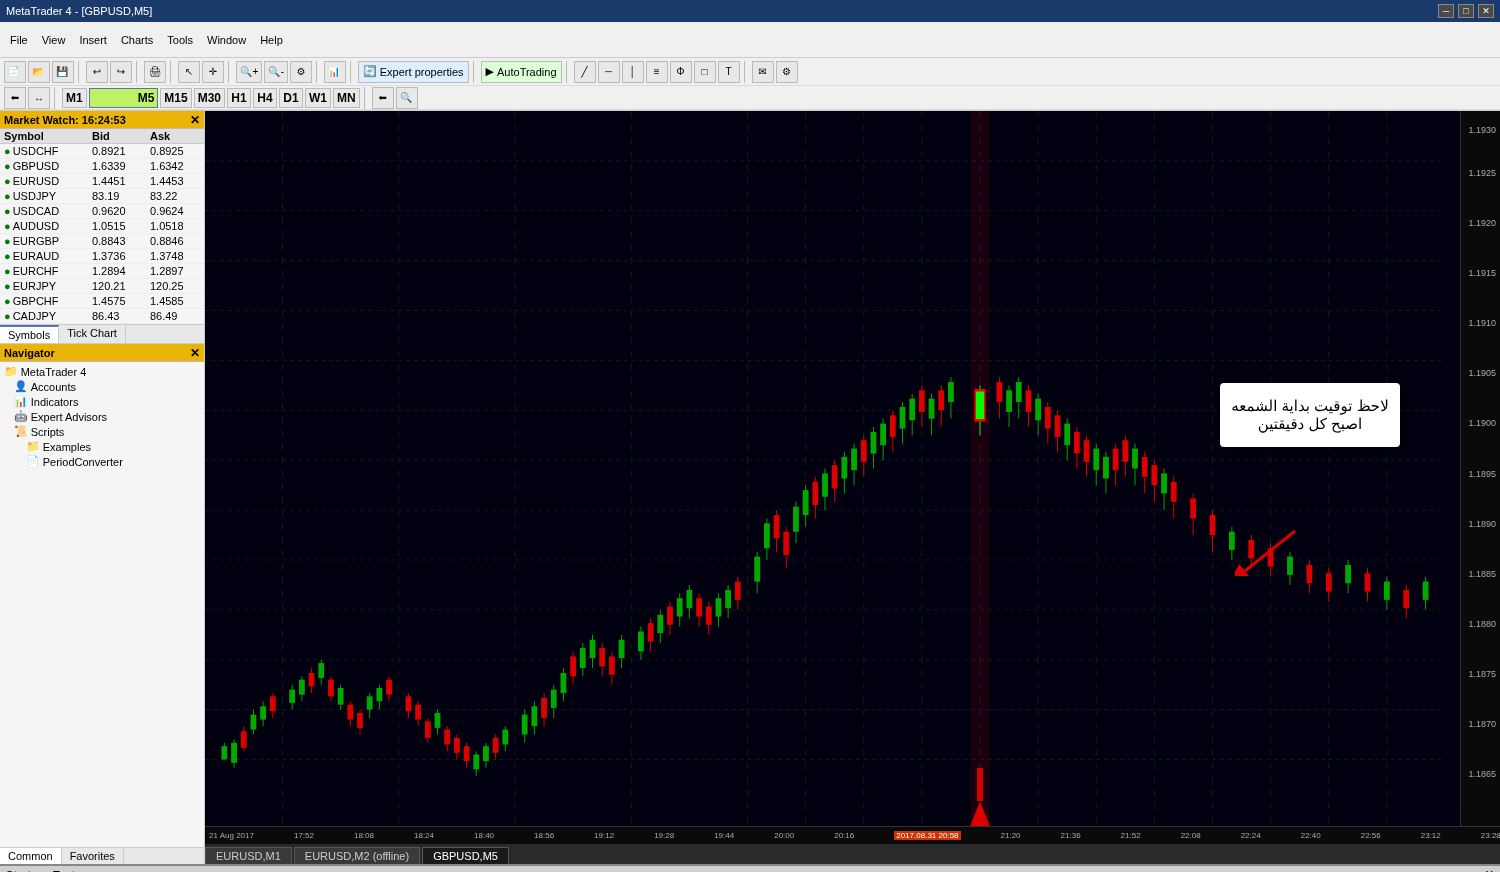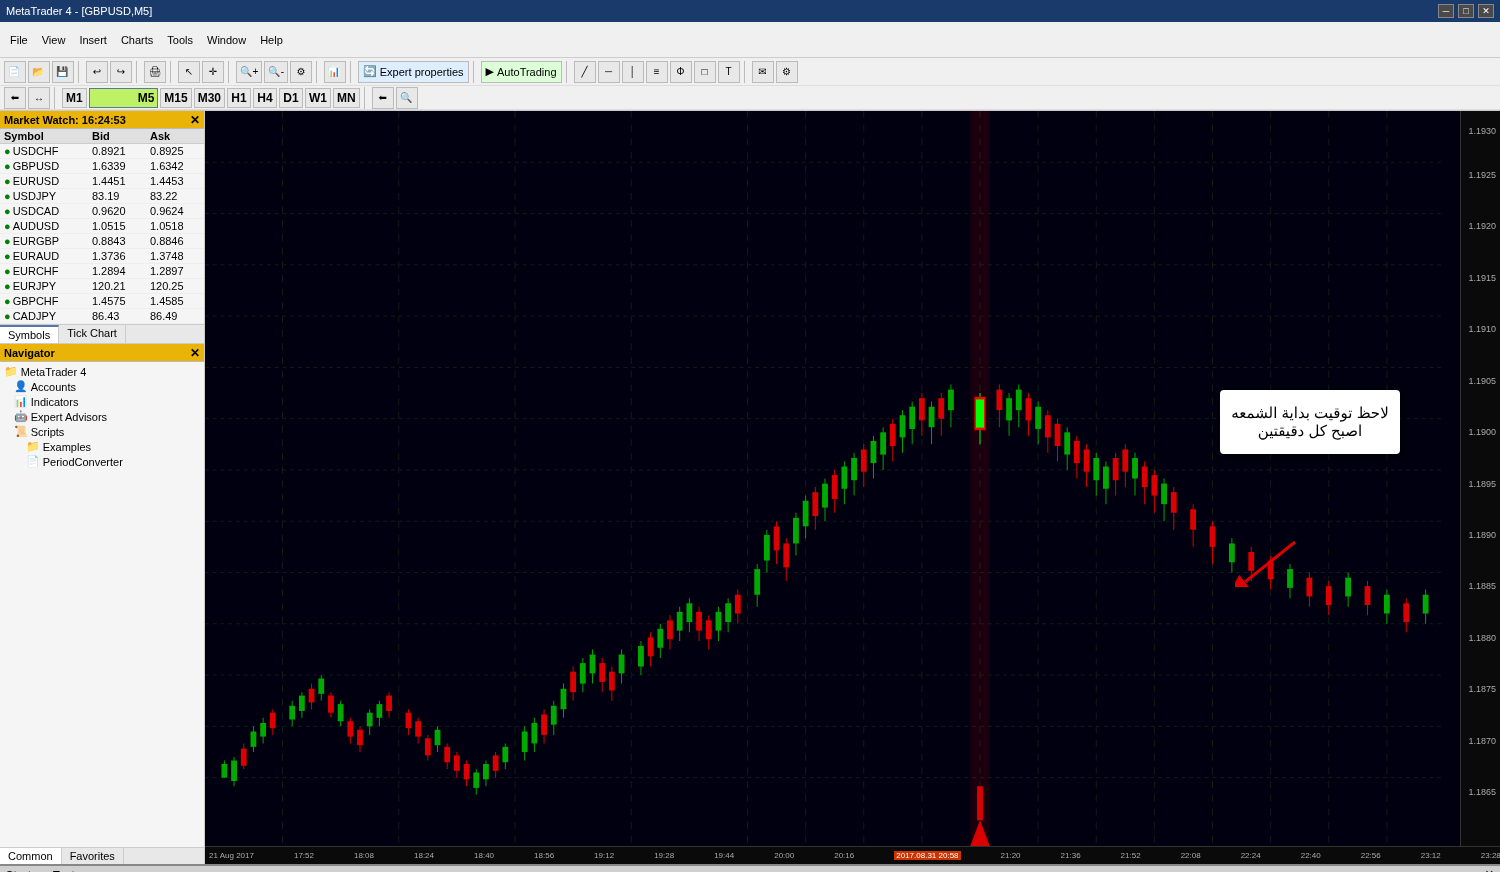--- a/index.html
+++ b/index.html
@@ -818,20 +818,25 @@
       <span class="x-label">21:52</span>
       <span class="x-label">22:08</span>
       <span class="x-label">22:24</span>
       <span class="x-label">22:40</span>
       <span class="x-label">22:56</span>
       <span class="x-label">23:12</span>
       <span class="x-label">23:28</span>
 
     </div>
 
+    <div class="chart-tabs">
+      <div class="chart-tab">EURUSD,M1</div>
+      <div class="chart-tab">EURUSD,M2 (offline)</div>
+      <div class="chart-tab active">GBPUSD,M5</div>
+    </div>
   </div>
 </div>
 
 <div class="strategy-tester">
   <div style="display:flex; align-items:center; height:18px; background:#d0d0d0; border-bottom:1px solid #bbb; padding:4px 6px; justify-content:space-between;">
     <span style="font-size:11px; font-weight:bold;">Strategy Tester</span>
     <span style="cursor:pointer;">✕</span>
   </div>
   <div style="display:flex; flex:1; padding:4px 4px 4px 4px; gap:4px; flex-direction:column;">
     

